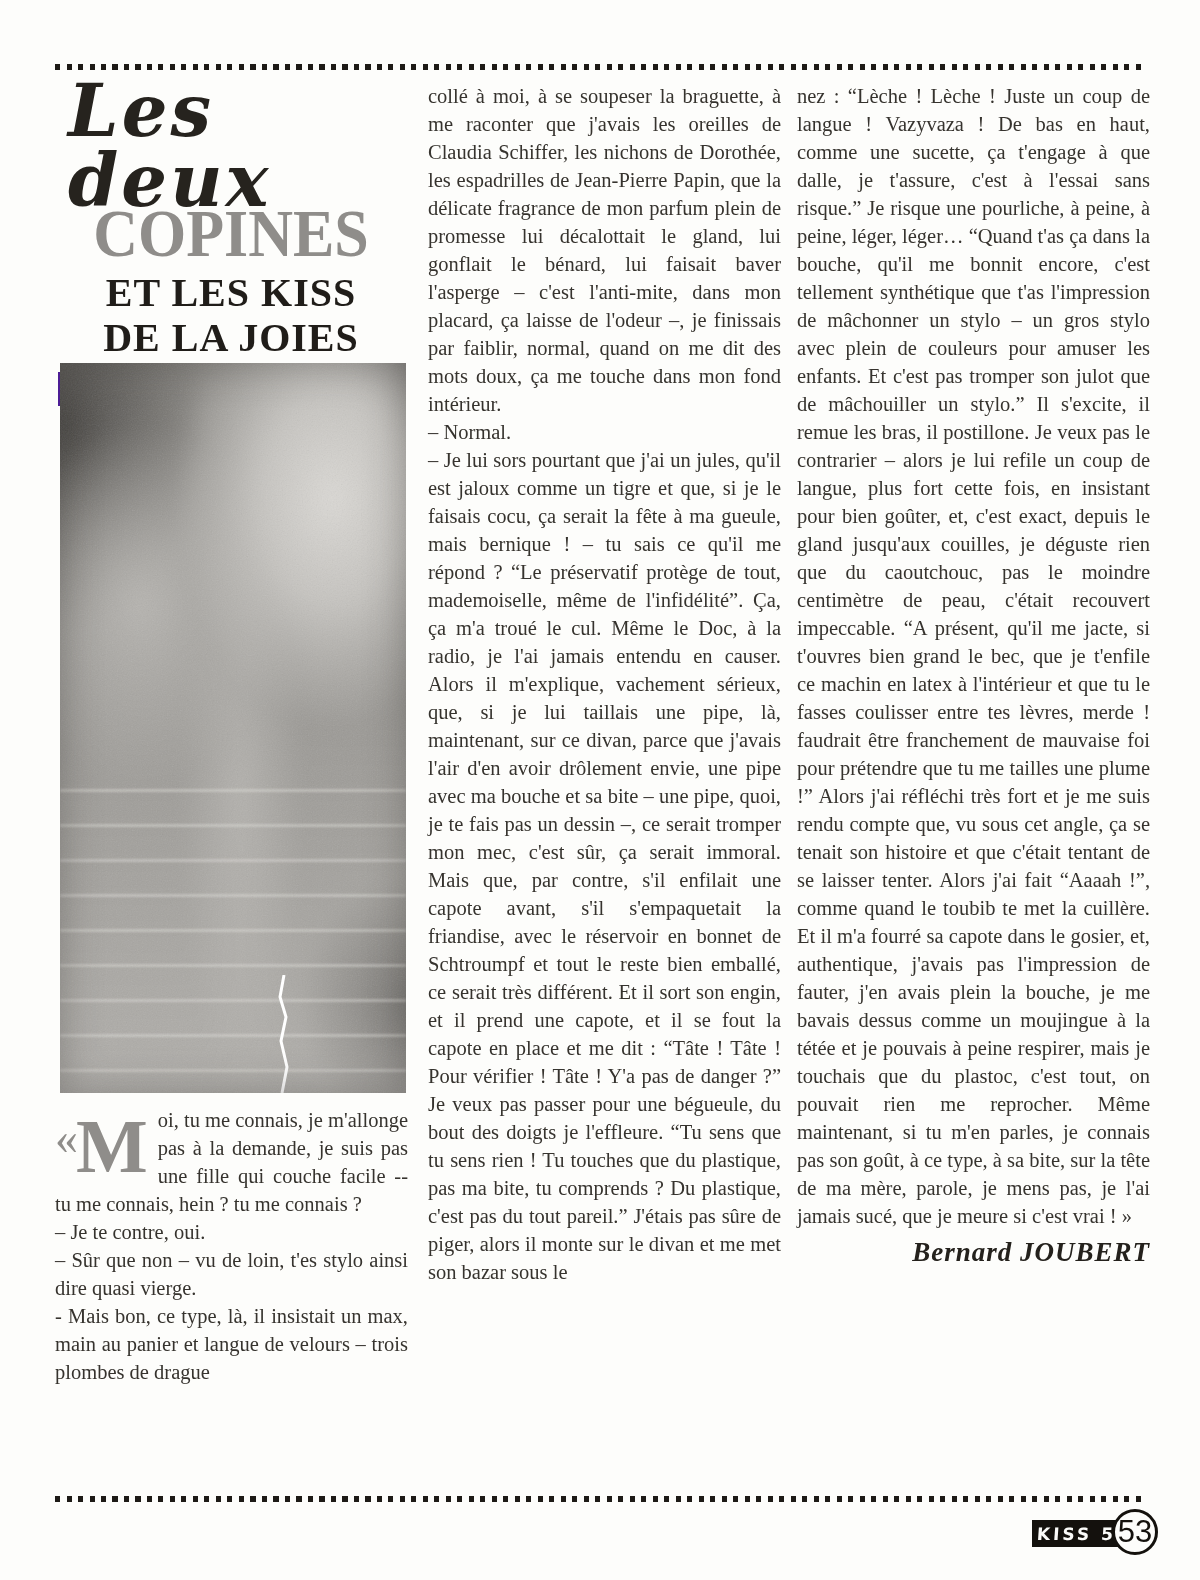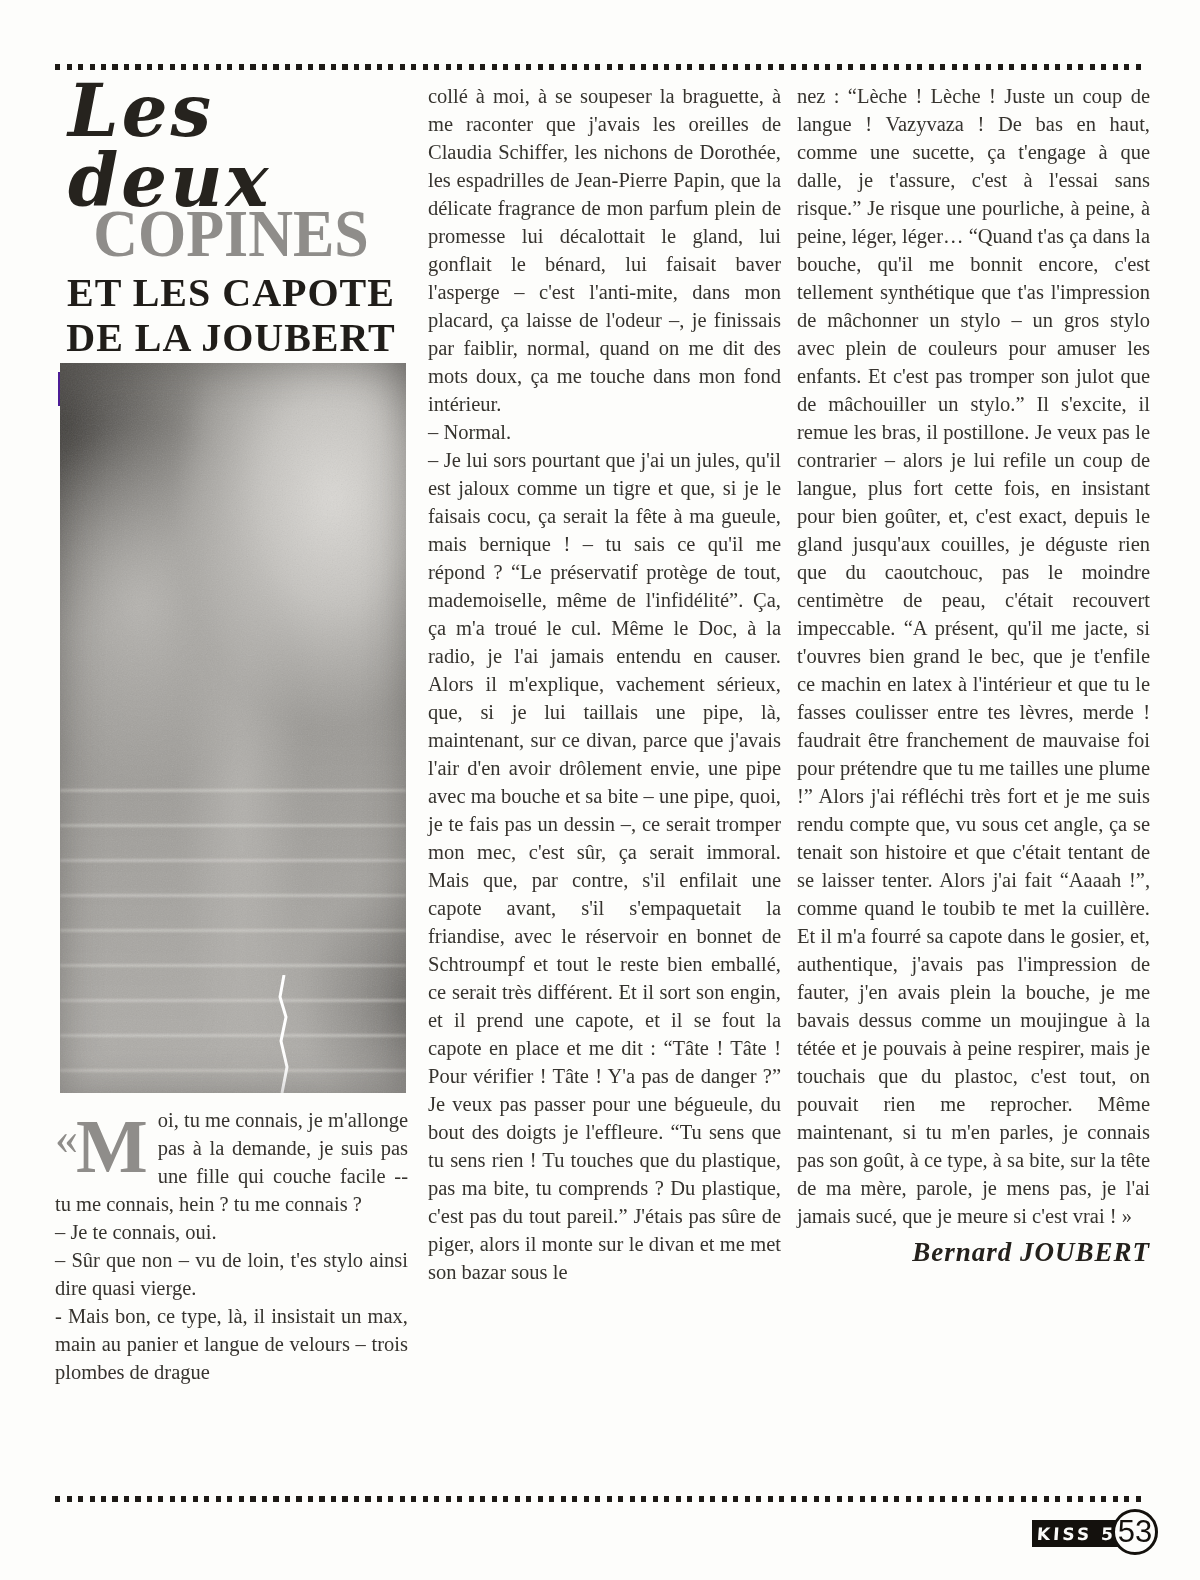--- a/index.html
+++ b/index.html
@@ -104,22 +104,22 @@
 <body>
 
 <div class="page">
 
   <div class="dots top"></div>
 
   <div class="header">
     <div class="t-script">Les deux</div>
     <div class="t-main">COPINES</div>
     <div class="t-sub">
-      <div>ET LES CAPOTE</div>
-      <div>DE LA JOUBERT</div>
+      <div>ET LES KISS</div>
+      <div>DE LA JOIES</div>
     </div>
     <div class="kicker-bar">
       <span class="kicker">RÉCIT</span>
     </div>
   </div>
 
   <div class="photo" role="img" aria-label="Photographie noir et blanc floue et granuleuse, gros plan de formes corporelles arrondies">
     <div class="photo-paint"></div>
     <div class="photo-streaks"></div>
     <svg class="photo-grain" width="346" height="730">
@@ -132,21 +132,21 @@
     <svg class="scratch" width="22" height="118" viewBox="0 0 22 118">
       <path d="M12 0 L8 22 L14 42 L9 66 L15 92 L10 118" stroke="#ffffff" stroke-width="3" fill="none"></path>
     </svg>
     <div class="photo-vignette"></div>
   </div>
 
   <div class="col col-left">
     <p>
       <span class="dropblock"><span class="dropq">«</span><span class="dropcap">M</span></span><span>oi, tu me connais, je m'allonge pas à la demande, je suis pas une fille qui couche facile -- tu me connais, hein ? tu me connais ?</span>
     </p>
-    <p>– Je te connais, oui.</p>
+    <p>– Je te contre, oui.</p>
     <p>– Sûr que non – vu de loin, t'es stylo ainsi dire quasi vierge.</p>
     <p>- Mais bon, ce type, là, il insistait un max, main au panier et langue de velours – trois plombes de drague</p>
   </div>
 
   <div class="col col-middle">
     <p>collé à moi, à se soupeser la braguette, à me raconter que j'avais les oreilles de Claudia Schiffer, les nichons de Dorothée, les espadrilles de Jean-Pierre Papin, que la délicate fragrance de mon parfum plein de promesse lui décalottait le gland, lui gonflait le bénard, lui faisait baver l'asperge – c'est l'anti-mite, dans mon placard, ça laisse de l'odeur –, je finissais par faiblir, normal, quand on me dit des mots doux, ça me touche dans mon fond intérieur.</p>
     <p>– Normal.</p>
     <p>– Je lui sors pourtant que j'ai un jules, qu'il est jaloux comme un tigre et que, si je le faisais cocu, ça serait la fête à ma gueule, mais bernique ! – tu sais ce qu'il me répond ? “Le préservatif protège de tout, mademoiselle, même de l'infidélité”. Ça, ça m'a troué le cul. Même le Doc, à la radio, je l'ai jamais entendu en causer. Alors il m'explique, vachement sérieux, que, si je lui taillais une pipe, là, maintenant, sur ce divan, parce que j'avais l'air d'en avoir drôlement envie, une pipe avec ma bouche et sa bite – une pipe, quoi, je te fais pas un dessin –, ce serait tromper mon mec, c'est sûr, ça serait immoral. Mais que, par contre, s'il enfilait une capote avant, s'il s'empaquetait la friandise, avec le réservoir en bonnet de Schtroumpf et tout le reste bien emballé, ce serait très différent. Et il sort son engin, et il prend une capote, et il se fout la capote en place et me dit : “Tâte ! Tâte ! Pour vérifier ! Tâte ! Y'a pas de danger ?” Je veux pas passer pour une bégueule, du bout des doigts je l'effleure. “Tu sens que tu sens rien ! Tu touches que du plastique, pas ma bite, tu comprends ? Du plastique, c'est pas du tout pareil.” J'étais pas sûre de piger, alors il monte sur le divan et me met son bazar sous le</p>
   </div>
 

